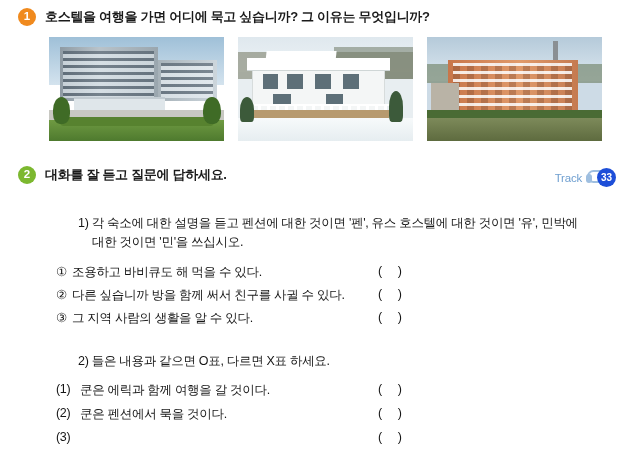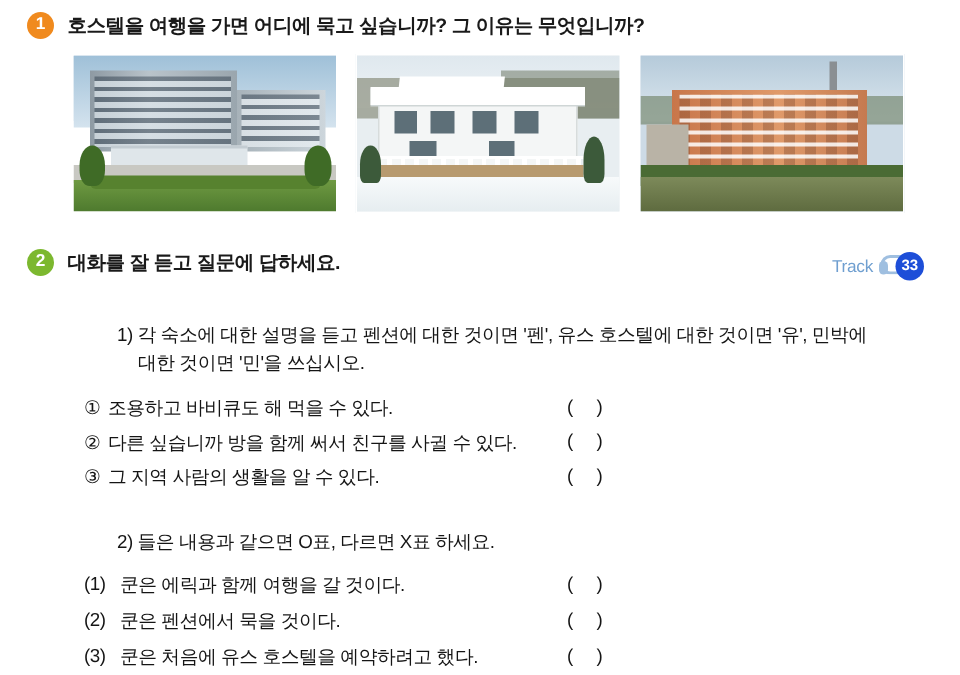--- a/index.html
+++ b/index.html
@@ -301,21 +301,20 @@
       <div class="item-row2">
         <span class="pnum">(1)</span>
         <span class="item-text">쿤은 에릭과 함께 여행을 갈 것이다.</span>
       </div>
       <div class="item-row2">
         <span class="pnum">(2)</span>
         <span class="item-text">쿤은 펜션에서 묵을 것이다.</span>
       </div>
       <div class="item-row2">
         <span class="pnum">(3)</span>
-        <span class="item-text">쿤은 처음에 유스 호스텔을 예약하려고 했다.</span>
       </div>
       <span class="paren" style="left:322px; top:0px;">(          )</span>
       <span class="paren" style="left:322px; top:24px;">(          )</span>
       <span class="paren" style="left:322px; top:48px;">(          )</span>
     </div>
 
   </div>
 
   <div class="clip-bottom"></div>
 </div>

